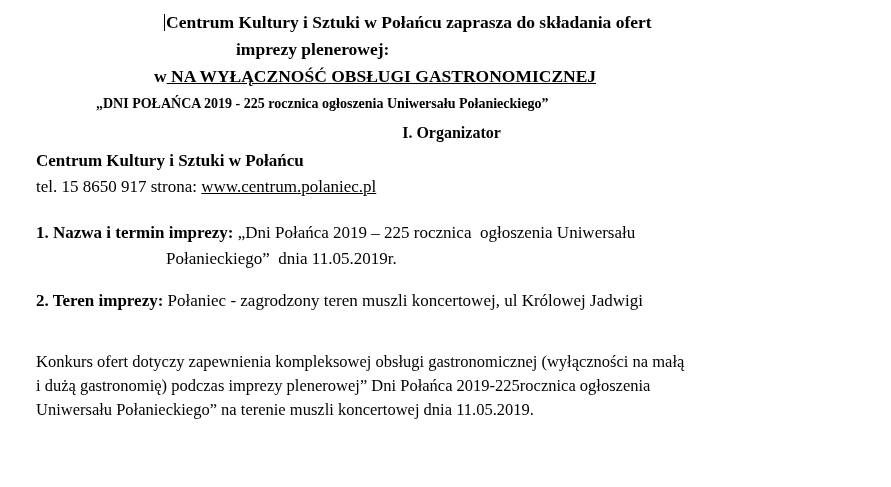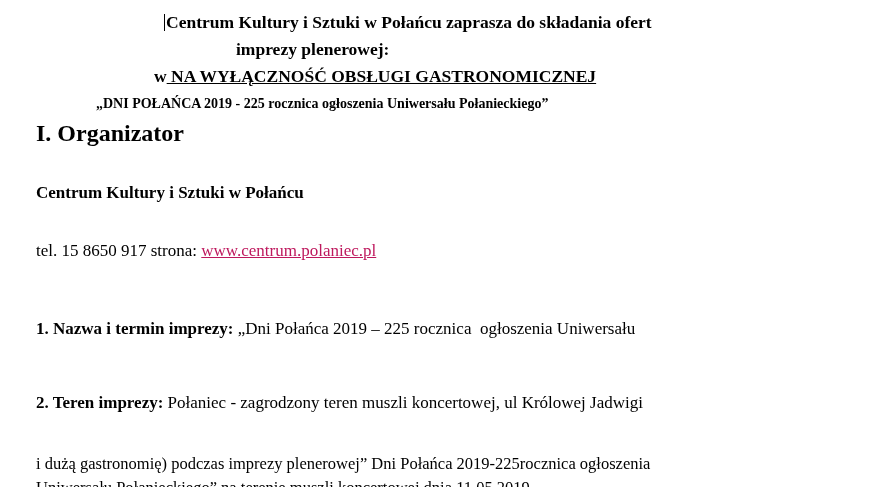--- a/index.html
+++ b/index.html
@@ -22,42 +22,42 @@
     box-sizing: border-box;
   }
   .block {
     padding-left: 36px;
     padding-right: 24px;
   }
   .line {
     font-size: 17px;
     line-height: 26px;
     white-space: pre-wrap;
-    margin-top: 32px;
   }
   .b { font-weight: bold; }
   .u { text-decoration: underline; }
   .link {
-    color: #be185d;
+    color: #000000;
     text-decoration: underline;
   }
   .head-line {
     font-size: 17.5px;
     font-weight: bold;
     line-height: 27px;
   }
   .title-line {
     font-size: 14px;
     font-weight: bold;
     line-height: 28px;
   }
   .section-head {
-    font-size: 24px;
+    font-size: 16px;
     font-weight: bold;
     line-height: 30px;
+    text-align: center;
   }
   .spacer-sm { height: 9px; }
   .spacer-md { height: 16px; }
   .spacer-lg { height: 20px; }
   .indent-1 { padding-left: 130px; }
   .intro-1 { padding-left: 128px; }
   .intro-2 { padding-left: 118px; }
   .intro-3 { padding-left: 200px; }
   .intro-4 { padding-left: 60px; }
   .body-par {
@@ -95,28 +95,30 @@
     <div class="section-head"><span>I. Organizator</span></div>
 
     <div class="line b"><span>Centrum Kultury i Sztuki w Połańcu</span></div>
 
 
     <div class="line"><span>tel. 15 8650 917 strona: </span><a class="link" href="#">www.centrum.polaniec.pl</a></div>
 
     <div class="spacer-lg"></div>
 
     <div class="line"><span class="b">1. Nazwa i termin imprezy:</span><span> „Dni Połańca 2019 – 225 rocznica  ogłoszenia Uniwersału</span></div>
+    <div class="line indent-1"><span>Połanieckiego”  dnia 11.05.2019r.</span></div>
 
     <div class="spacer-md"></div>
 
     <div class="line"><span class="b">2. Teren imprezy:</span><span> Połaniec - zagrodzony teren muszli koncertowej, ul Królowej Jadwigi</span></div>
 
     <div class="spacer-md"></div>
 
 
     <div class="spacer-lg"></div>
 
 
+    <div class="body-par"><span>Konkurs ofert dotyczy zapewnienia kompleksowej obsługi gastronomicznej (wyłączności na małą</span></div>
     <div class="body-par"><span>i  dużą  gastronomię)  podczas  imprezy  plenerowej”  Dni  Połańca  2019-225rocznica  ogłoszenia</span></div>
     <div class="body-par"><span>Uniwersału Połanieckiego” na terenie muszli koncertowej dnia 11.05.2019.</span></div>
 
   </div>
 </div>
 
 </body></html>

